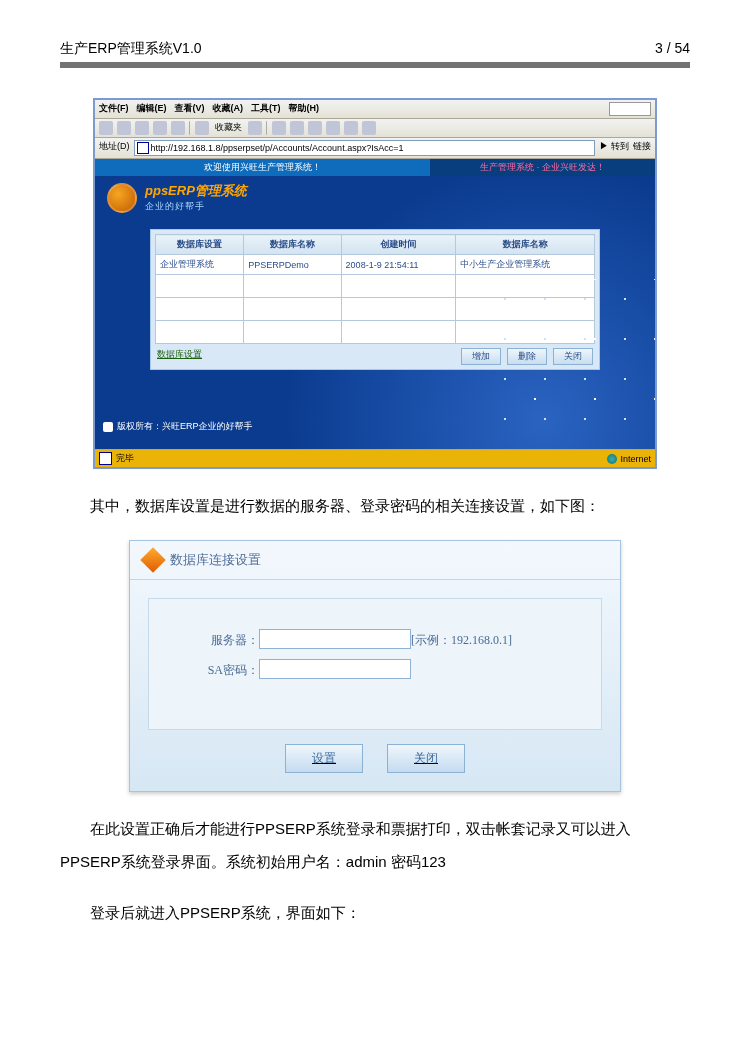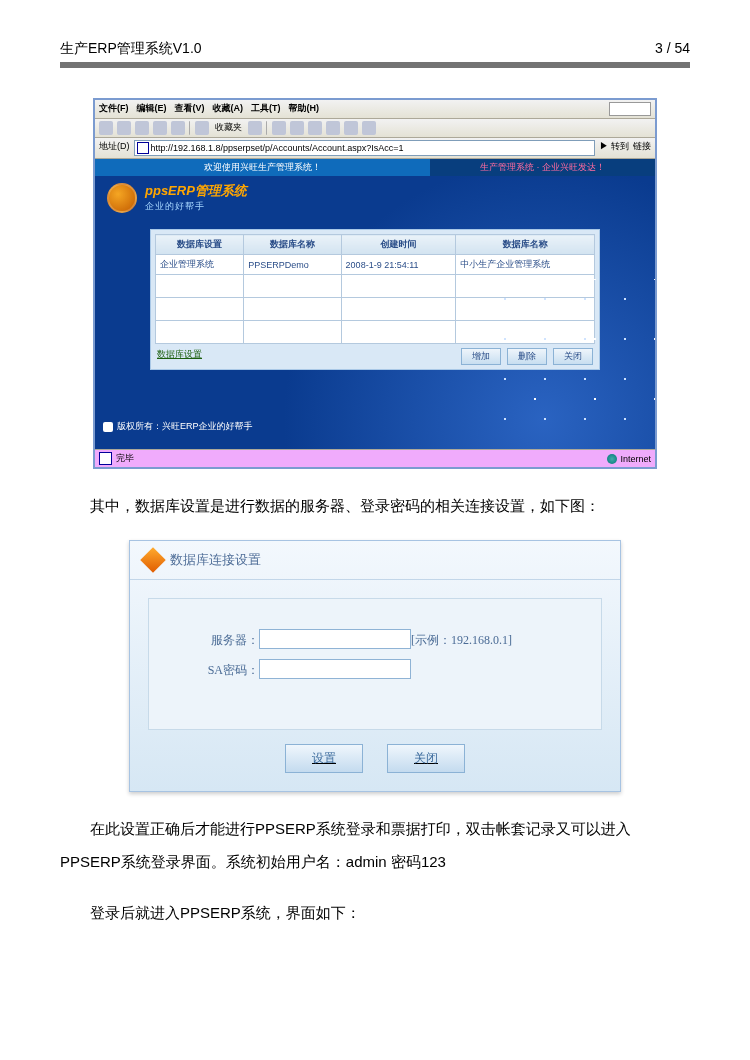--- a/index.html
+++ b/index.html
@@ -137,21 +137,21 @@
       width:10px;height:10px;background:#fff;border-radius:2px;
     }
     .sparkles {
       position:absolute; right:-10px; bottom:-10px; width:180px; height:180px;
       background:
        radial-gradient(circle, #fff 1px, transparent 1.5px) 20px 30px/60px 60px,
        radial-gradient(circle, #cfe3ff 1px, transparent 1.5px) 0 0/40px 40px;
     }
     .ie-status {
       display:flex; align-items:center;
-      background:#f0abfc; border-top:1px solid #aca899;
+      background:#eab308; border-top:1px solid #aca899;
       font-size:9px; padding:2px 4px; gap:4px;
     }
     .ie-status .pgicon2 {
       width:11px;height:11px;background:#fff;border:1px solid #009;
     }
     .ie-status .right { margin-left:auto; display:flex; gap:3px; align-items:center;}
     .ie-status .zone {
       width:10px;height:10px;background:radial-gradient(#4aa,#077);border-radius:50%;
     }
 

